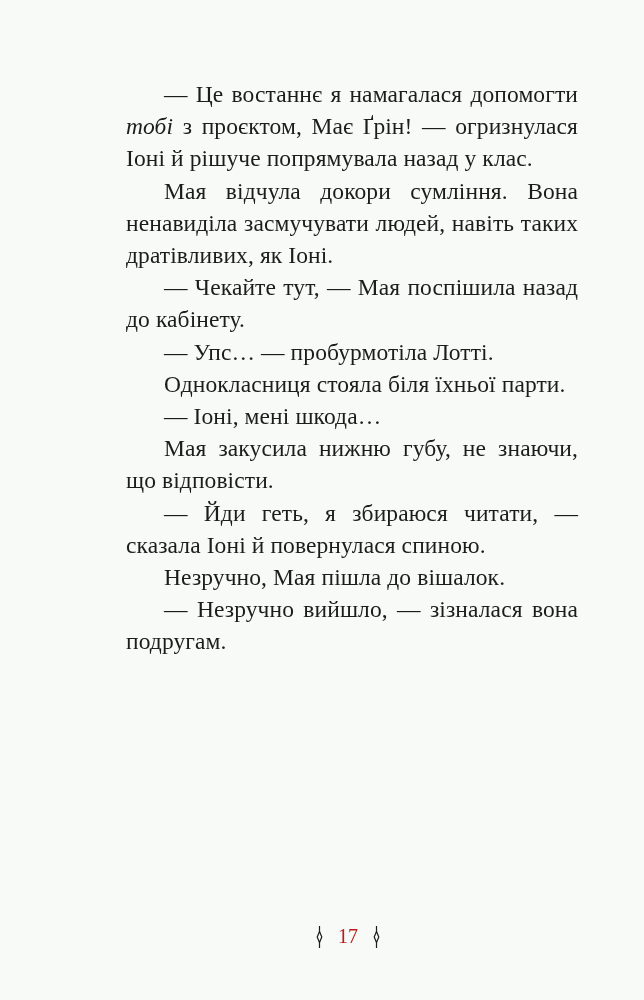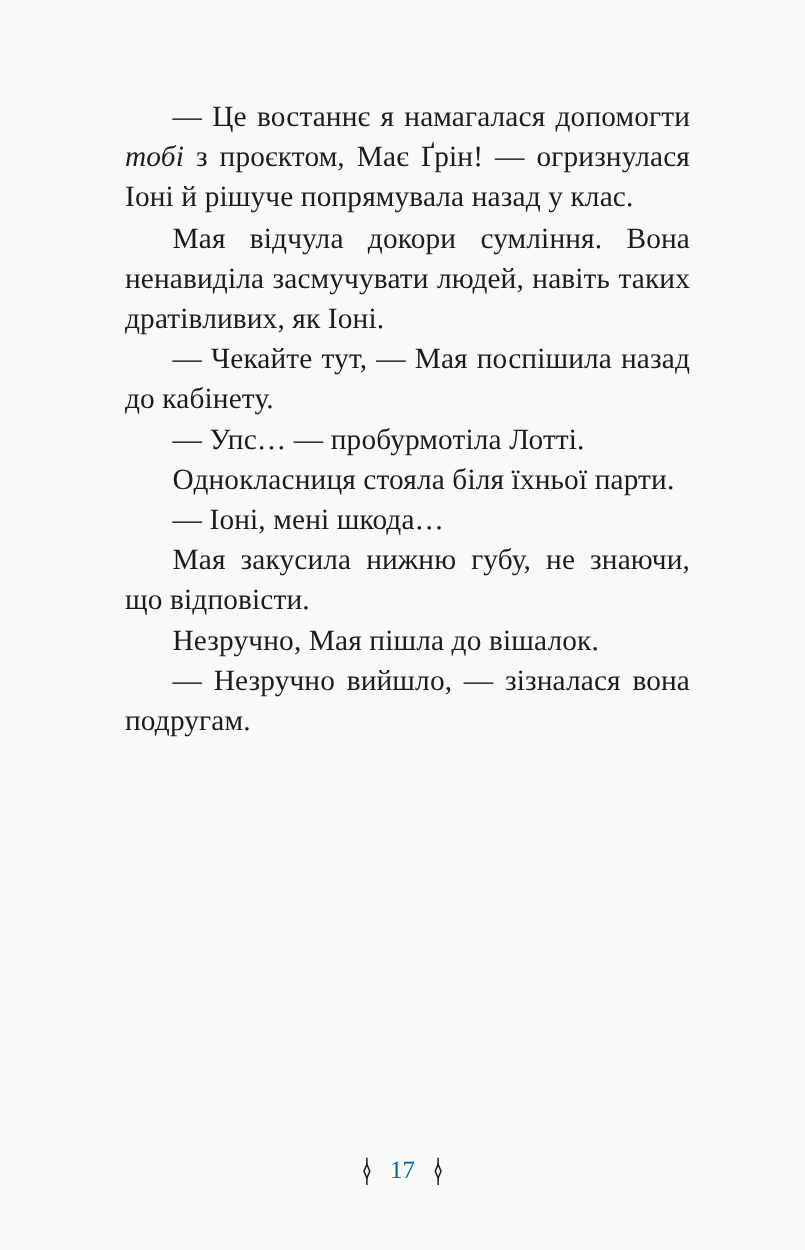--- a/index.html
+++ b/index.html
@@ -13,20 +13,21 @@
     background: #f7faf6;
     font-family: "Liberation Serif", "DejaVu Serif", serif;
     color: #1c1c1c;
     position: relative;
   }
   .page {
     width: 519px;
     height: 1000px;
     position: relative;
     box-sizing: border-box;
+    margin-left: 26px;
   }
   .text-block {
     position: absolute;
     top: 78px;
     left: 100px;
     width: 452px;
     font-size: 23.5px;
     line-height: 32.2px;
     text-align: justify;
     letter-spacing: 0.1px;
@@ -45,21 +46,21 @@
     left: 0;
     width: 644px;
     top: 925px;
     display: flex;
     justify-content: center;
     align-items: center;
     gap: 12px;
   }
   .page-number {
     font-size: 20px;
-    color: #0369a1;
+    color: #b91c1c;
   }
   .ornament {
     display: inline-flex;
     align-items: center;
     justify-content: center;
   }
   .ornament svg {
     display: block;
   }
 </style>
@@ -69,20 +70,21 @@
 <div class="page">
 
   <div class="text-block">
       <p class="para"><span>— Це востаннє я намагалася допомогти </span><span class="italic">тобі</span><span> з проєктом, Має Ґрін! — огризнулася Іоні й рішуче попрямувала назад у клас.</span></p>
       <p class="para"><span>Мая відчула докори сумління. Вона ненавиділа засмучувати людей, навіть таких дратівливих, як Іоні.</span></p>
       <p class="para"><span>— Чекайте тут, — Мая поспішила назад до кабінету.</span></p>
       <p class="para"><span>— Упс… — пробурмотіла Лотті.</span></p>
       <p class="para"><span>Однокласниця стояла біля їхньої парти.</span></p>
       <p class="para"><span>— Іоні, мені шкода…</span></p>
       <p class="para"><span>Мая закусила нижню губу, не знаючи, що відповісти.</span></p>
+      <p class="para"><span>— Йди геть, я збираюся читати, — сказала Іоні й повернулася спиною.</span></p>
       <p class="para"><span>Незручно, Мая пішла до вішалок.</span></p>
       <p class="para"><span>— Незручно вийшло, — зізналася вона подругам.</span></p>
     </div>
 
   <div class="footer">
     <span class="ornament">
       <svg width="13" height="22" viewBox="0 0 13 22" aria-hidden="true">
         <line x1="6.5" y1="0" x2="6.5" y2="22" stroke="#1c1c1c" stroke-width="1.2"></line>
         <path d="M6.5 5.5 L8.8 11 L6.5 16.5 L4.2 11 Z" fill="#f7faf6" stroke="#1c1c1c" stroke-width="1.2"></path>
       </svg>

